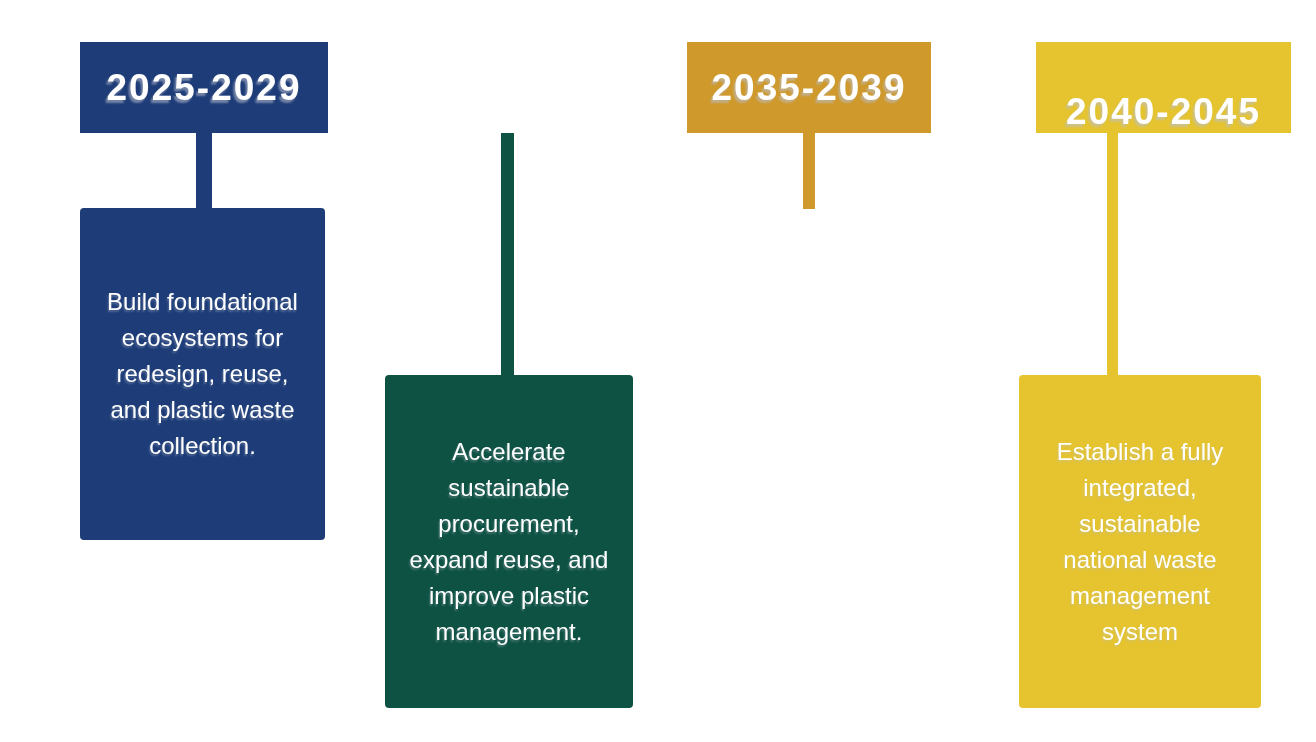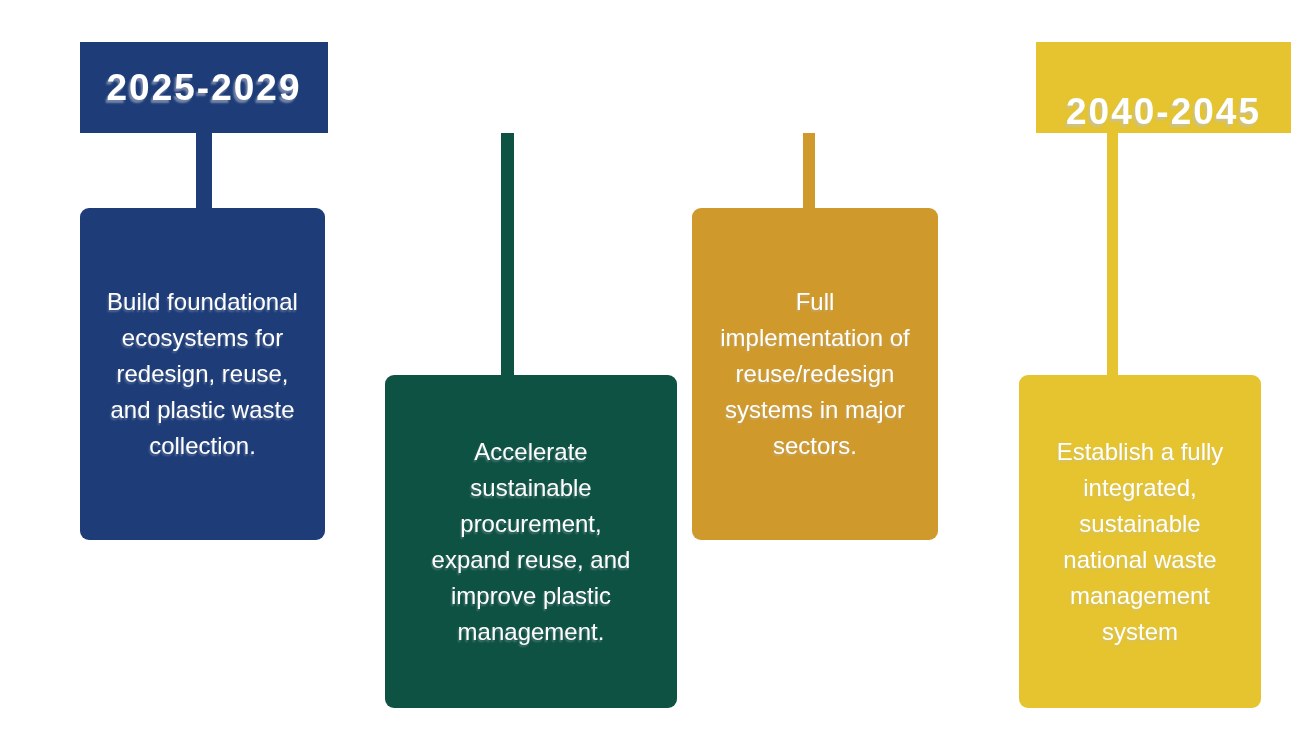--- a/index.html
+++ b/index.html
@@ -36,21 +36,21 @@
     white-space: nowrap;
   }
   .stem {
     position: absolute;
     top: 133px;
     background: var(--c);
   }
   .card {
     position: absolute;
     background: var(--c);
-    border-radius: 9px;
+    border-radius: 4px;
     display: flex;
     align-items: center;
     justify-content: center;
     text-align: center;
   }
   .desc {
     color: #ffffff;
     font-size: 24px;
     line-height: 36px;
     white-space: pre-line;
@@ -59,21 +59,21 @@
   }
 
   
   .c1 .head { left: 80px;  width: 248px; }
   .c1 .stem { left: 196px; width: 16px; height: 76px; }
   .c1 .card { left: 80px;  top: 208px; width: 245px; height: 332px; }
 
   
   .c2 .head { left: 381px; width: 252px; }
   .c2 .stem { left: 501px; width: 13px; height: 243px; }
-  .c2 .card { left: 385px; top: 375px; width: 292px; height: 333px; }
+  .c2 .card { left: 385px; top: 375px; width: 248px; height: 333px; }
 
   
   .c3 .head { left: 687px; width: 244px; }
   .c3 .stem { left: 803px; width: 12px; height: 76px; }
   .c3 .card { left: 692px; top: 208px; width: 246px; height: 332px; }
 
   
   .c4 .head { left: 1036px;  width: 255px; align-items: flex-end; }
   .c4 .stem { left: 1107px; width: 11px; height: 243px; }
   .c4 .card { left: 1002px; top: 375px; width: 242px; height: 333px; margin-left: 17px; }
@@ -103,28 +103,24 @@
       <span class="desc">Accelerate
 sustainable
 procurement,
 expand reuse, and
 improve plastic
 management.</span>
     </div>
   </div>
 
   <div class="column c3" style="--c: #cf992b;">
+    <div class="head">
+      <span class="period">2035-2039</span>
+    </div>
     <div class="stem"></div>
-    <div class="card">
-      <span class="desc">Full
-implementation of
-reuse/redesign
-systems in major
-sectors.</span>
-    </div>
   </div>
 
   <div class="column c4" style="--c: #e5c42f;">
     <div class="head">
       <span class="period">2040-2045</span>
     </div>
     <div class="stem"></div>
     <div class="card">
       <span class="desc">Establish a fully
 integrated,

